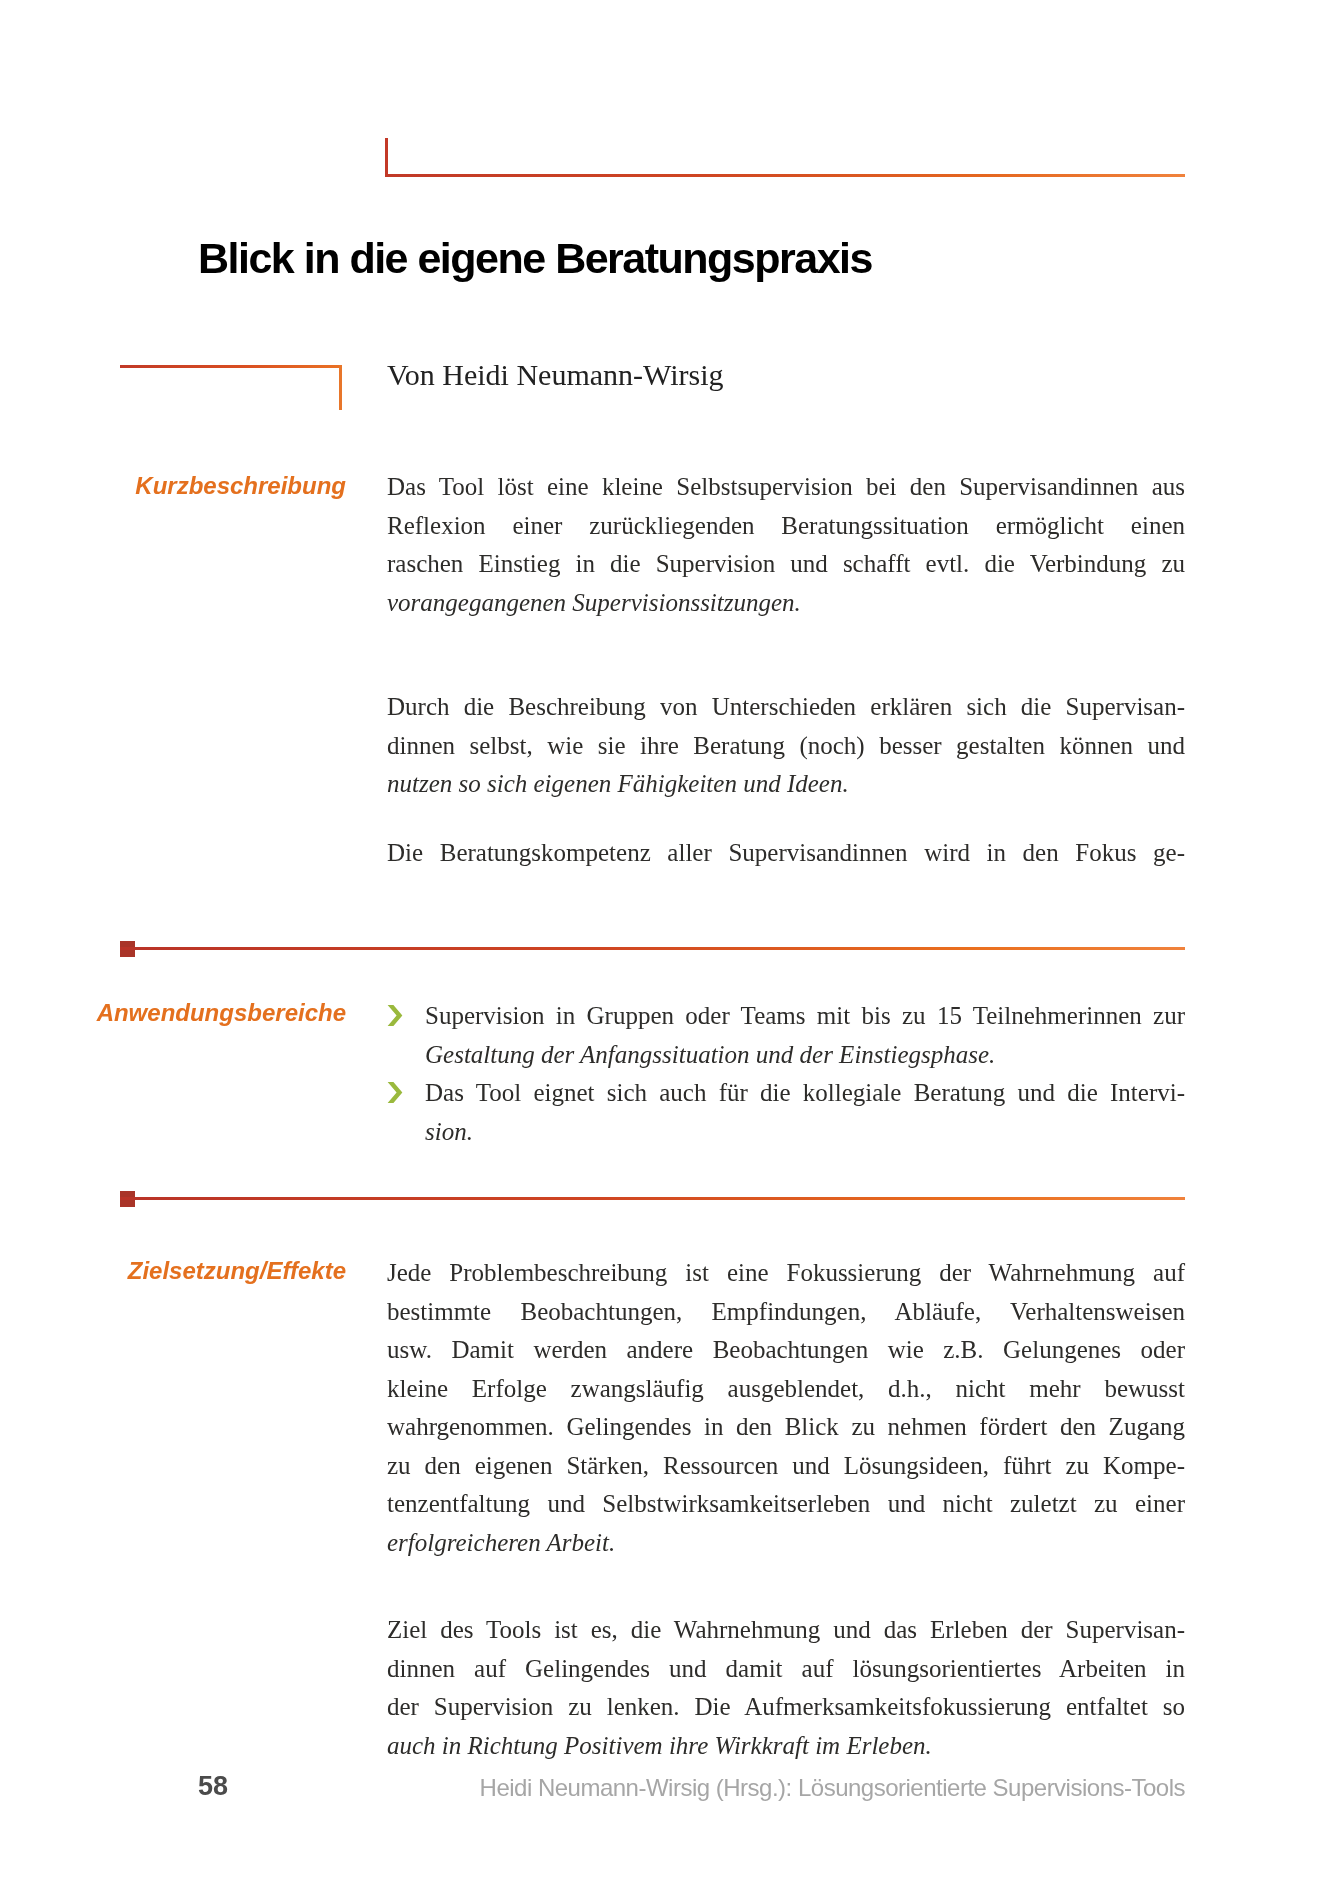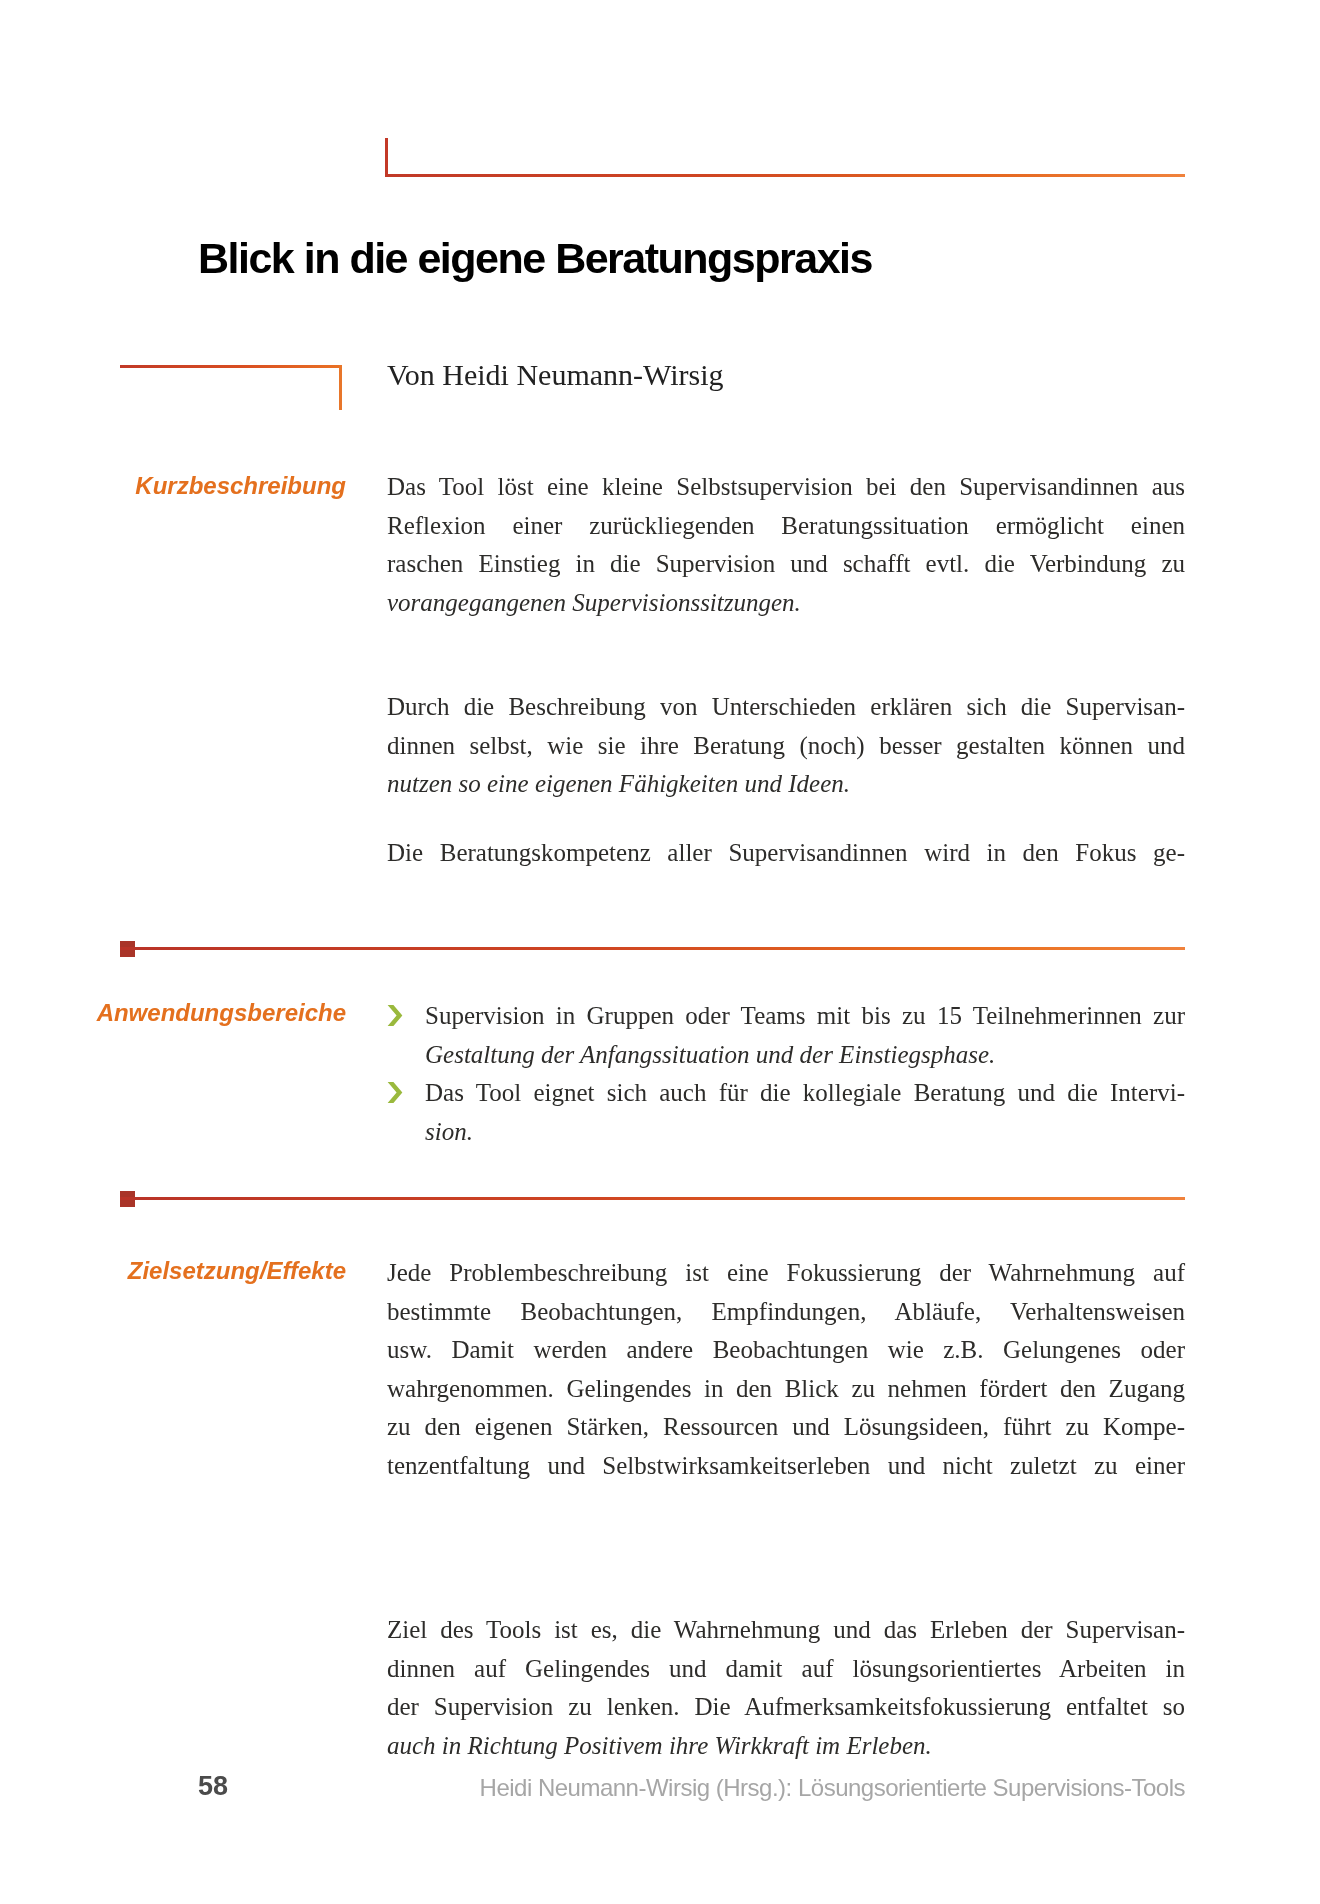--- a/index.html
+++ b/index.html
@@ -64,21 +64,21 @@
 <div class="abs col" style="top:468px;">
   <div class="ln">Das Tool löst eine kleine Selbstsupervision bei den Supervisandinnen aus</div>
   <div class="ln">Reflexion einer zurückliegenden Beratungssituation ermöglicht einen</div>
   <div class="ln">raschen Einstieg in die Supervision und schafft evtl. die Verbindung zu</div>
   <div class="ln end">vorangegangenen Supervisionssitzungen.</div>
 </div>
 
 <div class="abs col" style="top:688px;">
   <div class="ln">Durch die Beschreibung von Unterschieden erklären sich die Supervisan-</div>
   <div class="ln">dinnen selbst, wie sie ihre Beratung (noch) besser gestalten können und</div>
-  <div class="ln end">nutzen so eine eigenen Fähigkeiten und Ideen.</div>
+  <div class="ln end">nutzen so sich eigenen Fähigkeiten und Ideen.</div>
 </div>
 
 <div class="abs col" style="top:834px;">
   <div class="ln">Die Beratungskompetenz aller Supervisandinnen wird in den Fokus ge-</div>
 </div>
 
 <div class="abs divider-sq" style="top:941px;"></div>
 <div class="abs divider-line" style="top:947px;"></div>
 
 <div class="abs side-label" style="top:999px;">Anwendungsbereiche</div>
@@ -110,23 +110,25 @@
 
 <div class="abs divider-sq" style="top:1191px;"></div>
 <div class="abs divider-line" style="top:1197px;"></div>
 
 <div class="abs side-label" style="top:1257px;">Zielsetzung/Effekte</div>
 
 <div class="abs col" style="top:1254px;">
   <div class="ln">Jede Problembeschreibung ist eine Fokussierung der Wahrnehmung auf</div>
   <div class="ln">bestimmte Beobachtungen, Empfindungen, Abläufe, Verhaltensweisen</div>
   <div class="ln">usw. Damit werden andere Beobachtungen wie z.B. Gelungenes oder</div>
+  <div class="ln">kleine Erfolge zwangsläufig ausgeblendet, d.h., nicht mehr bewusst</div>
   <div class="ln">wahrgenommen. Gelingendes in den Blick zu nehmen fördert den Zugang</div>
   <div class="ln">zu den eigenen Stärken, Ressourcen und Lösungsideen, führt zu Kompe-</div>
   <div class="ln">tenzentfaltung und Selbstwirksamkeitserleben und nicht zuletzt zu einer</div>
+  <div class="ln end">erfolgreicheren Arbeit.</div>
 </div>
 
 <div class="abs col" style="top:1571px;margin-top:40px;">
   <div class="ln">Ziel des Tools ist es, die Wahrnehmung und das Erleben der Supervisan-</div>
   <div class="ln">dinnen auf Gelingendes und damit auf lösungsorientiertes Arbeiten in</div>
   <div class="ln">der Supervision zu lenken. Die Aufmerksamkeitsfokussierung entfaltet so</div>
   <div class="ln end">auch in Richtung Positivem ihre Wirkkraft im Erleben.</div>
 </div>
 
 <div class="abs folio">58</div>

